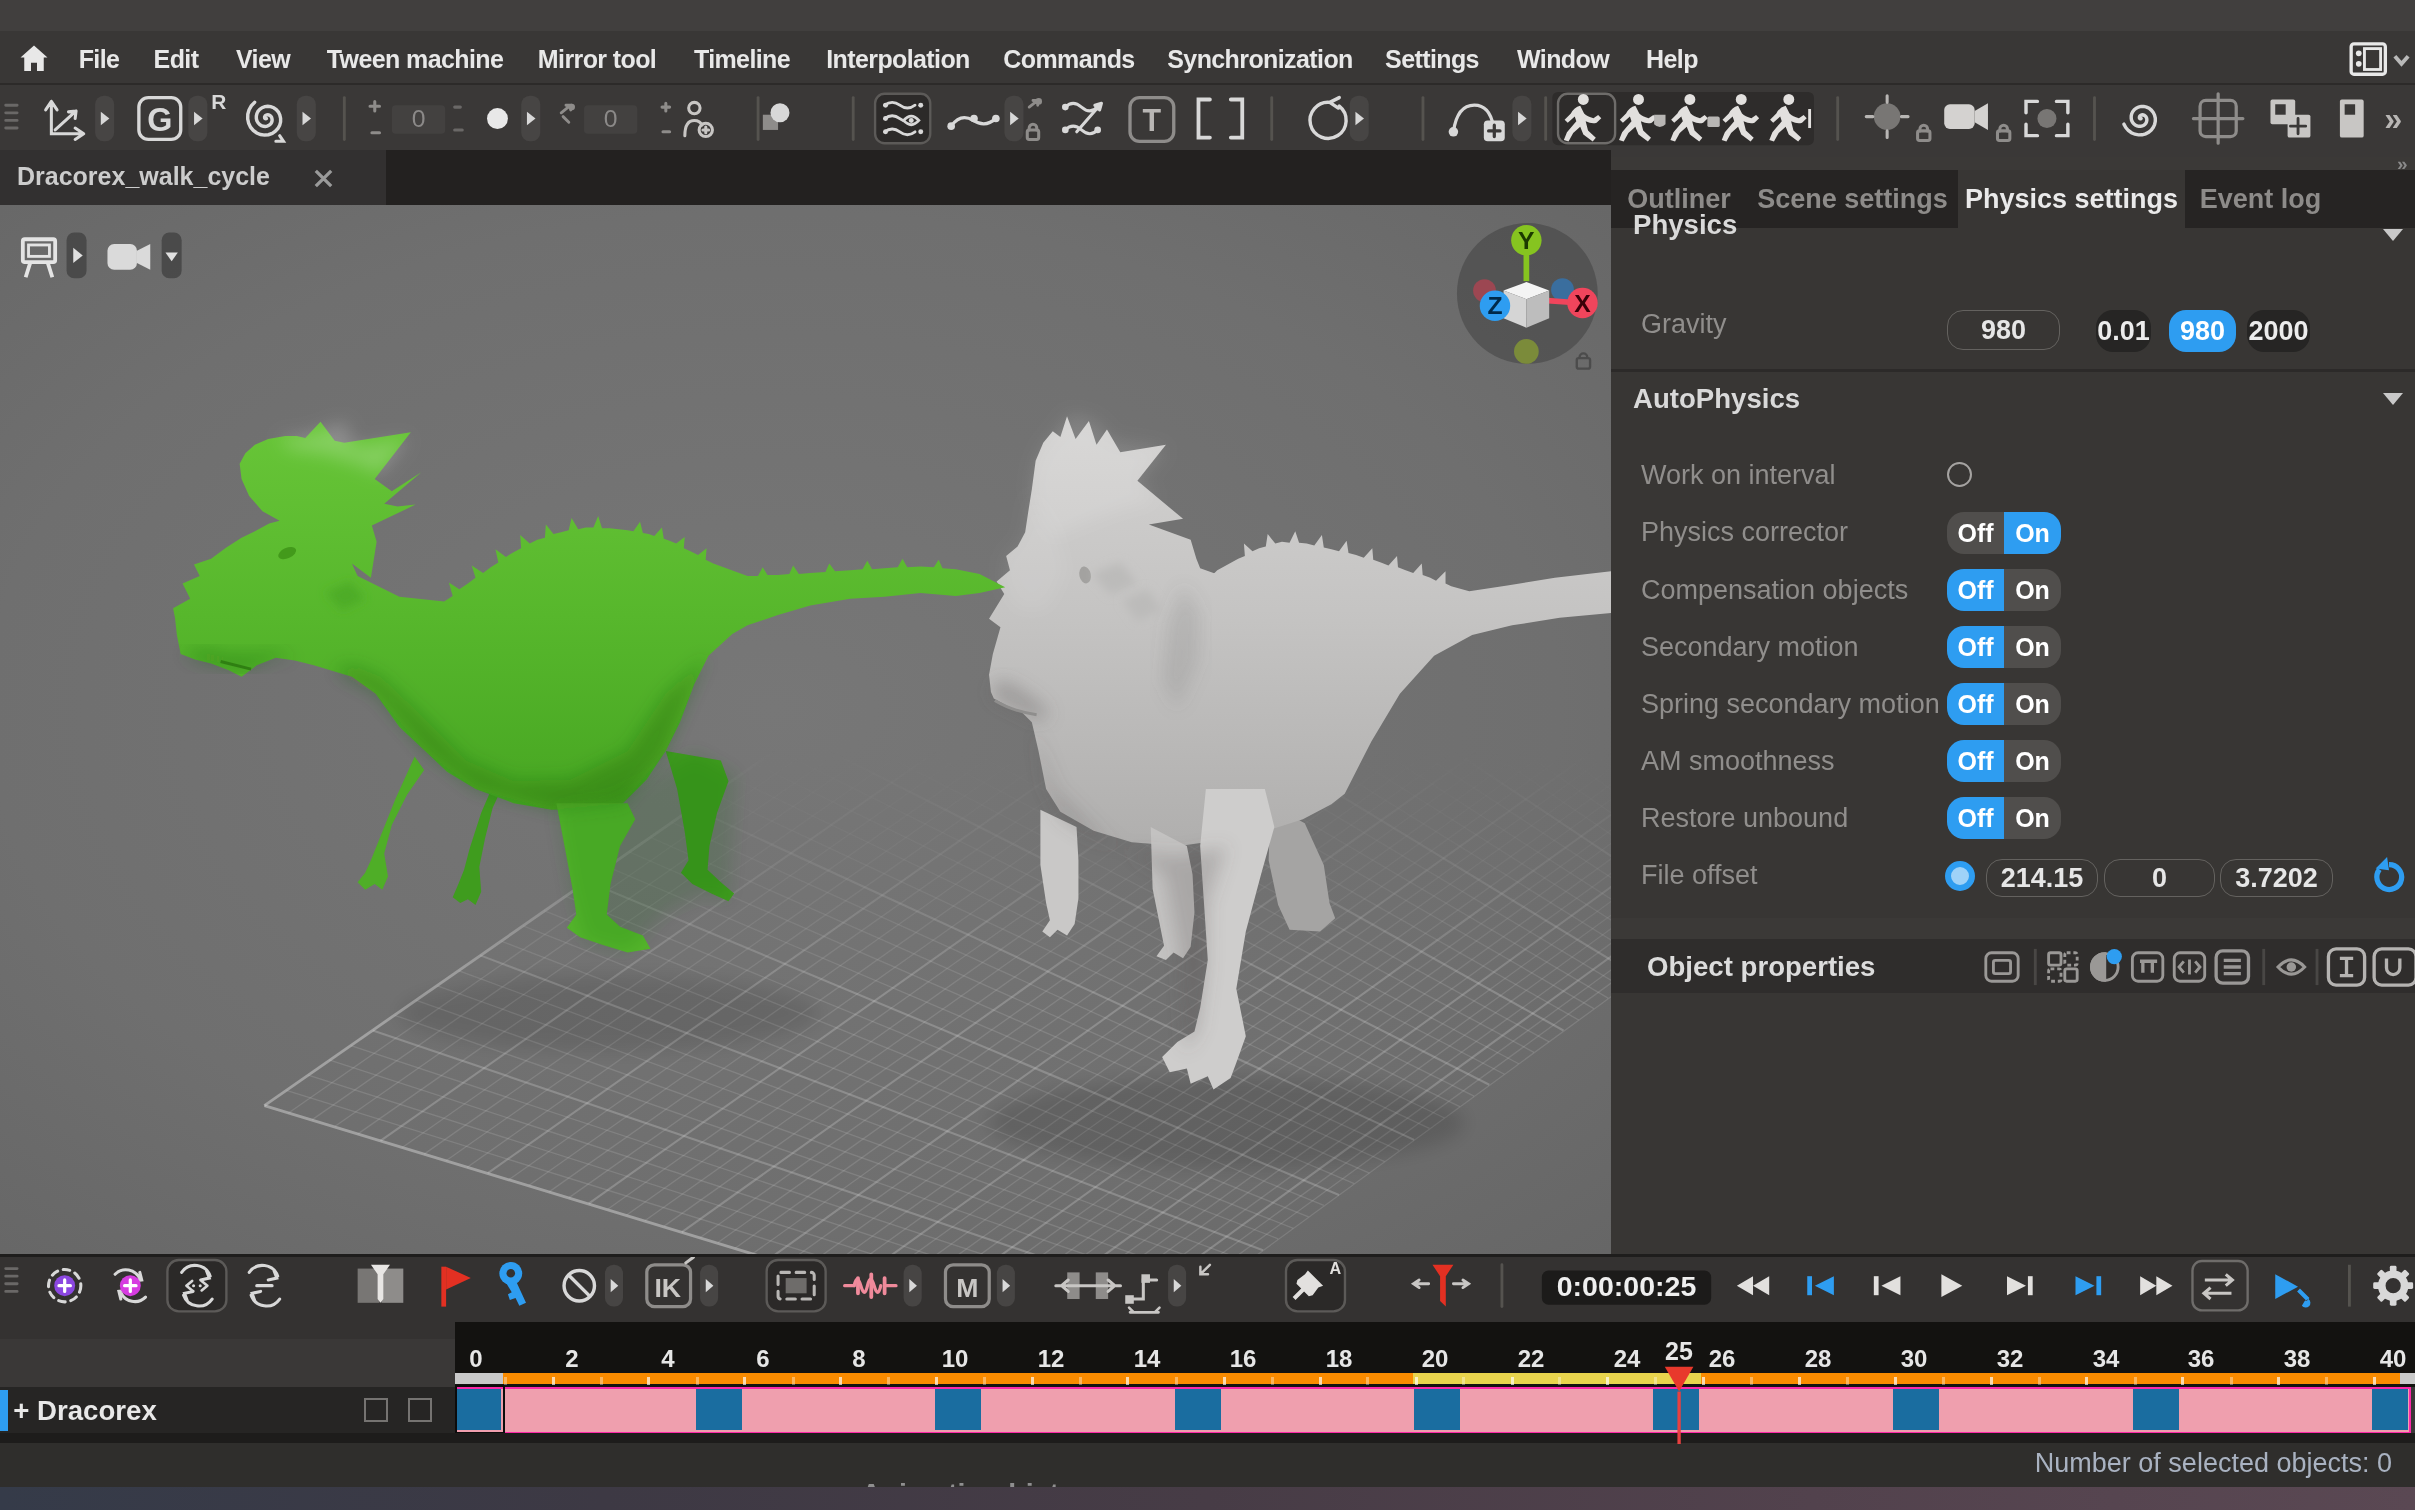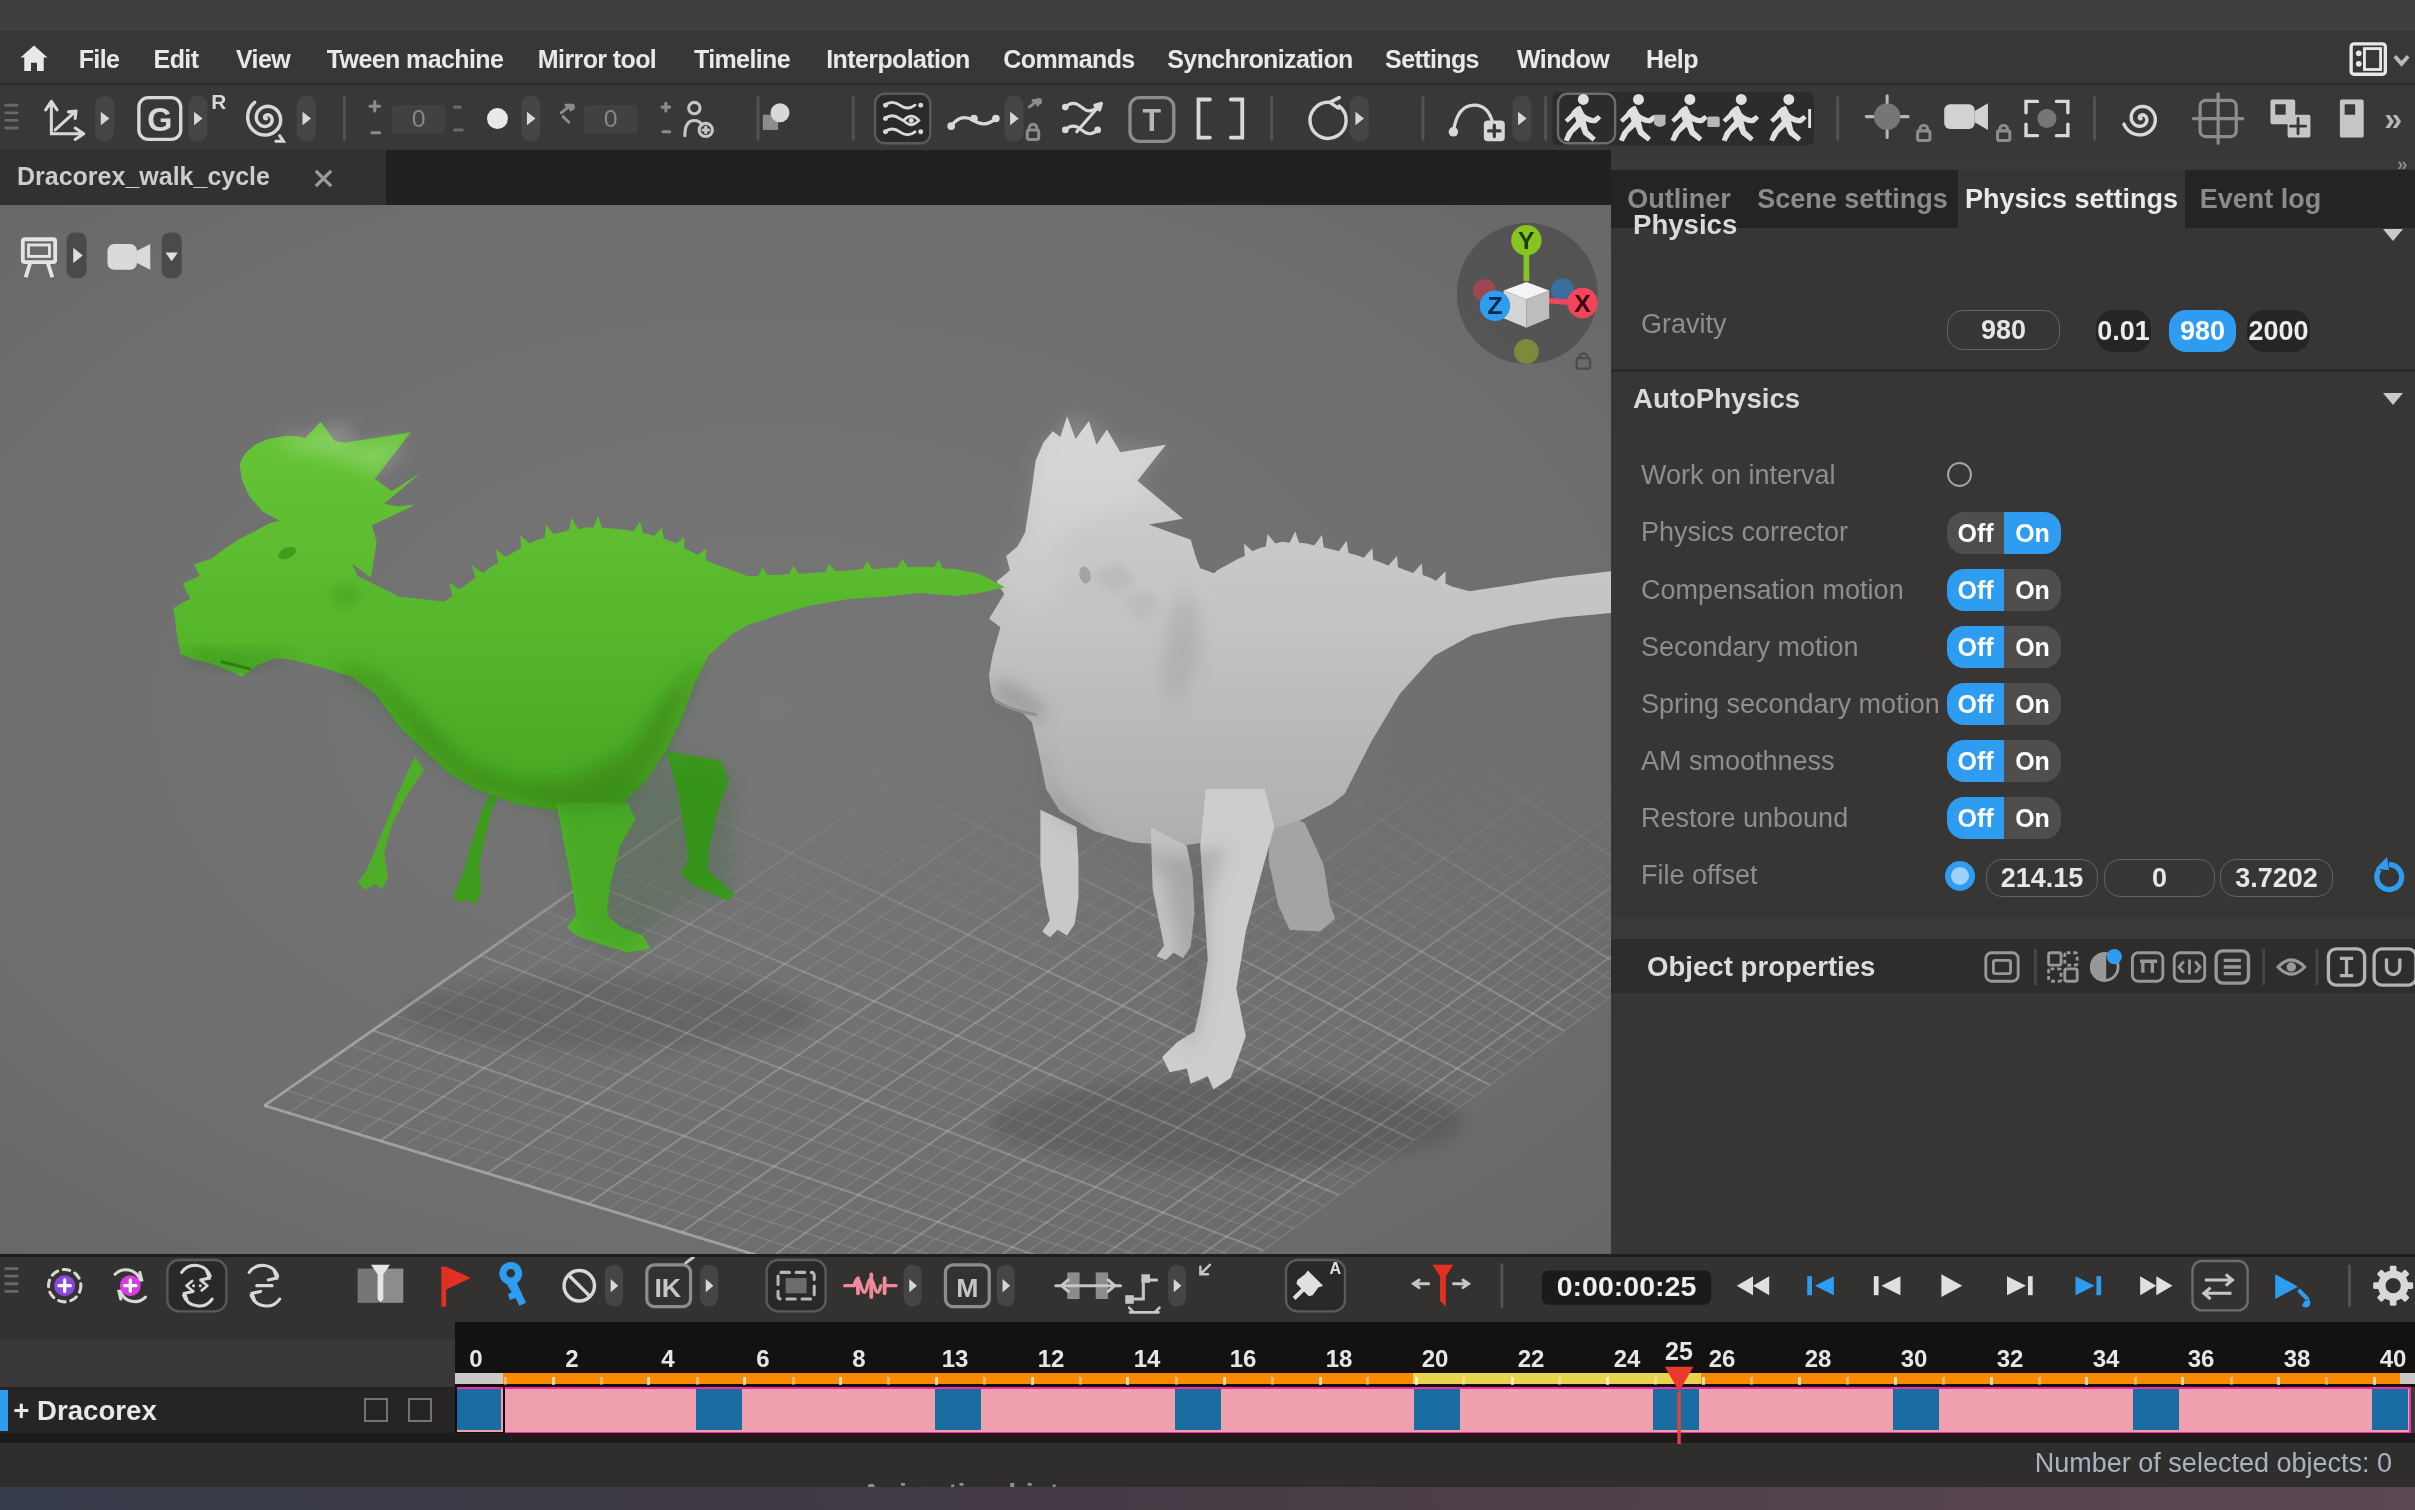--- a/index.html
+++ b/index.html
@@ -512,21 +512,21 @@
 
     <div class="hdr" style="left:22px; top:226px;">AutoPhysics</div>
     <div class="tri" style="left:772px; top:236px;"></div>
     <div class="label" style="left:30px; top:303px;">Work on interval</div>
     <div class="abs" style="left:336px; top:305px; width:25px; height:25px; border:2.9px solid #a5a3a1; border-radius:50%;"></div>
     <div class="label" style="left:30px; top:360px;">Physics corrector</div>
     <div class="tog" style="left:336px; top:355px;">
         <div class="off">Off</div>
         <div class="on">On</div>
       </div>
-    <div class="label" style="left:30px; top:418px;">Compensation motion</div>
+    <div class="label" style="left:30px; top:418px;">Compensation objects</div>
     <div class="tog" style="left:336px; top:412px;">
         <div class="on">Off</div>
         <div class="off">On</div>
       </div>
     <div class="label" style="left:30px; top:475px;">Secondary motion</div>
     <div class="tog" style="left:336px; top:469px;">
         <div class="on">Off</div>
         <div class="off">On</div>
       </div>
     <div class="label" style="left:30px; top:532px;">Spring secondary motion</div>
@@ -749,21 +749,21 @@
       </g>
     </svg>
   </div>
 
   <div class="abs" id="rulerarea">
     <div class="rulnum" style="left:21px">0</div>
       <div class="rulnum" style="left:117px">2</div>
     <div class="rulnum" style="left:213px">4</div>
       <div class="rulnum" style="left:308px">6</div>
     <div class="rulnum" style="left:404px">8</div>
-      <div class="rulnum" style="left:500px">13</div>
+      <div class="rulnum" style="left:500px">10</div>
     <div class="rulnum" style="left:596px">12</div>
       <div class="rulnum" style="left:692px">14</div>
     <div class="rulnum" style="left:788px">16</div>
       <div class="rulnum" style="left:884px">18</div>
     <div class="rulnum" style="left:980px">20</div>
       <div class="rulnum" style="left:1076px">22</div>
     <div class="rulnum" style="left:1172px">24</div>
       <div class="rulnum" style="left:1267px">26</div>
     <div class="rulnum" style="left:1363px">28</div>
       <div class="rulnum" style="left:1459px">30</div>

